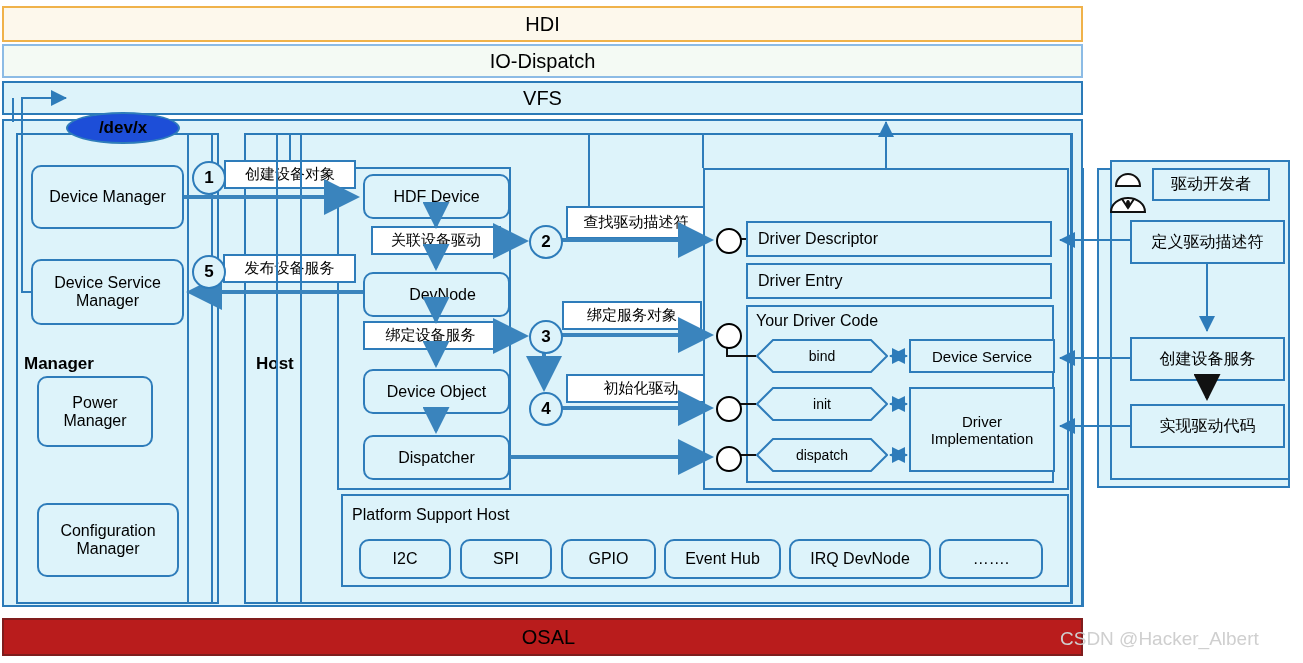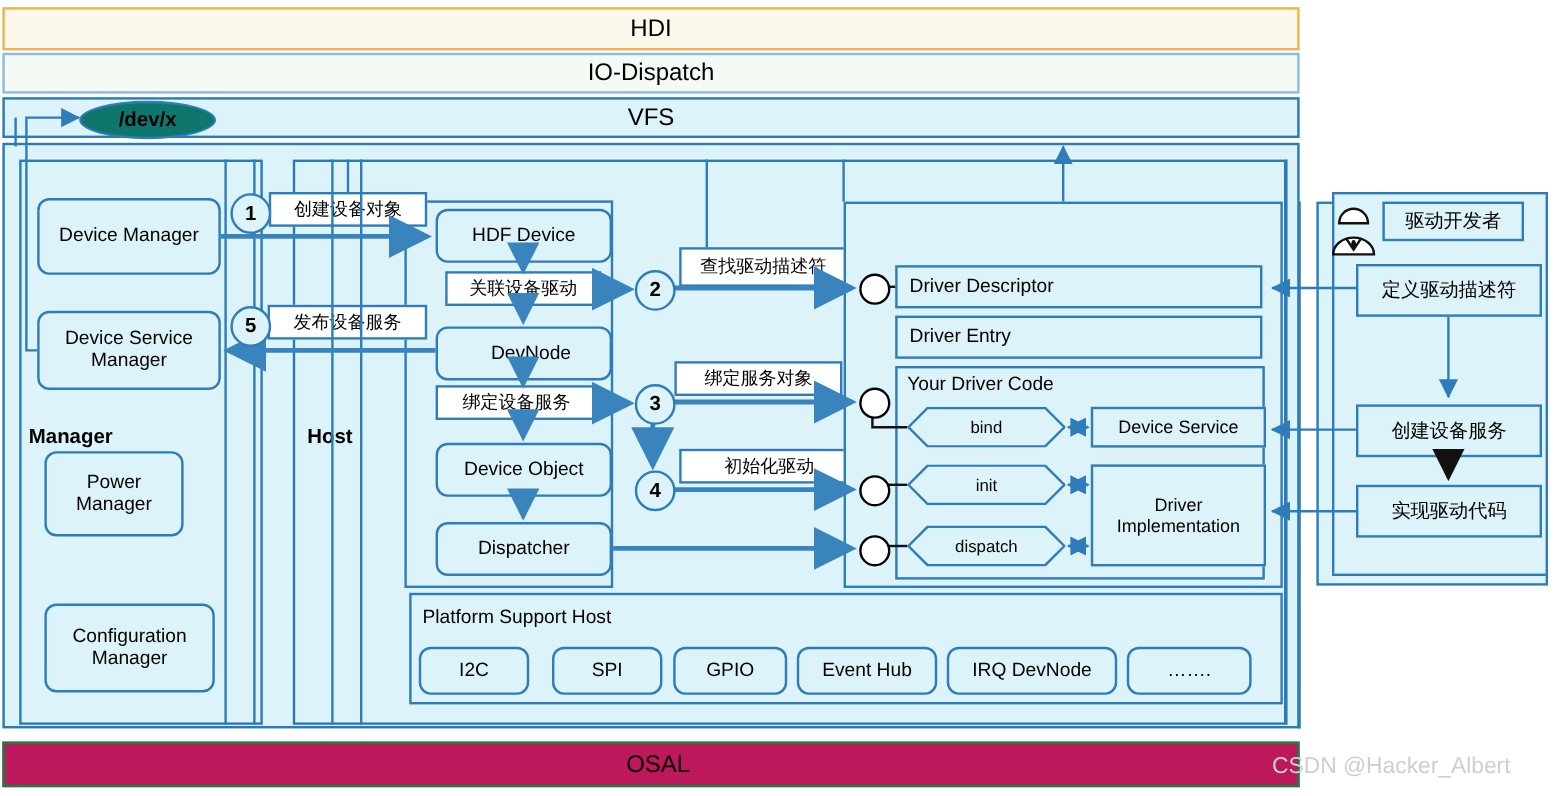--- a/index.html
+++ b/index.html
@@ -6,21 +6,21 @@
   body{width:1303px;height:663px;position:relative;overflow:hidden;
        font-family:"Liberation Sans","DejaVu Sans",sans-serif;color:#000;}
   .stage{position:absolute;left:0;top:0;width:1303px;height:663px;}
   .abs{position:absolute;box-sizing:border-box;}
 
   
   .bar{display:flex;align-items:center;justify-content:center;}
   .hdi{background:#fdf8ec;border:2px solid #f0b24a;}
   .iod{background:#f4faf4;border:2px solid #8cbbe5;}
   .vfs{background:#ddf3fa;border:2px solid #2b7ab8;}
-  .osal{background:#be185d;border:2px solid #15803d;padding-left:12px;}
+  .osal{background:#b91c1c;border:2px solid #7f1d1d;padding-left:12px;}
   .panel{background:#ddf3fa;border:2px solid #2b7ab8;}
   .panel-plain{background:#ddf3fa;border:2px solid #2e7cba;}
   .rbox{background:#ddf3fa;border:2px solid #2e7cba;border-radius:10px;
         display:flex;align-items:center;justify-content:center;text-align:center;}
   .sbox{background:#ddf3fa;border:2px solid #2e7cba;
         display:flex;align-items:center;justify-content:center;text-align:center;}
   .labelbox{background:#ffffff;border:2px solid #2e7cba;
         display:flex;align-items:center;justify-content:center;text-align:center;}
   .plainlabel{display:flex;align-items:center;}
 
@@ -32,22 +32,22 @@
   .bold{font-weight:bold;}
 
   .num{position:absolute;width:30px;height:30px;border-radius:50%;
        border:2px solid #2e7cba;background:#ddf3fa;
        display:flex;align-items:center;justify-content:center;
        font-size:17px;font-weight:bold;z-index:9;}
   .port{position:absolute;width:22px;height:22px;border-radius:50%;
         border:2px solid #000;background:#ffffff;z-index:9;}
 
   .ellipse{position:absolute;border:2px solid #2e7cba;border-radius:50%;
-           background:#0f766e;display:flex;align-items:center;justify-content:center;
-           font-weight:bold;font-size:17px;z-index:8;}
+           background:#1d4ed8;display:flex;align-items:center;justify-content:center;
+           font-weight:bold;font-size:17px;z-index:8;margin-top:28px;}
   .hexwrap{position:absolute;}
   .hexwrap svg{position:absolute;left:0;top:0;}
   .hexlabel{position:absolute;width:100%;height:100%;display:flex;
             align-items:center;justify-content:center;font-size:14px;}
 
   .watermark{position:absolute;color:#cfcfcf;font-size:19px;z-index:20;}
 
   svg.ov{position:absolute;left:0;top:0;width:1303px;height:663px;
          pointer-events:none;z-index:7;}
 </style>
@@ -205,21 +205,21 @@
   <div class="port" style="left:716px;top:228px;"></div>
   <div class="port" style="left:716px;top:323px;"></div>
   <div class="port" style="left:716px;top:396px;"></div>
   <div class="port" style="left:716px;top:446px;"></div>
 
   <div class="abs panel-plain" style="left:341px;top:494px;width:728px;height:93px;"></div>
   <div class="abs plainlabel t16" style="left:352px;top:502px;width:300px;height:22px;align-items:flex-end;">
     <span>Platform Support Host</span>
   </div>
 
-  <div class="abs rbox t16" style="left:349px;top:539px;width:92px;height:40px;">
+  <div class="abs rbox t16" style="left:359px;top:539px;width:92px;height:40px;">
     <span>I2C</span>
     </div>
   <div class="abs rbox t16" style="left:460px;top:539px;width:92px;height:40px;">
     <span>SPI</span>
     </div>
   <div class="abs rbox t16" style="left:561px;top:539px;width:95px;height:40px;">
     <span>GPIO</span>
     </div>
   <div class="abs rbox t16" style="left:664px;top:539px;width:117px;height:40px;">
     <span>Event Hub</span>

